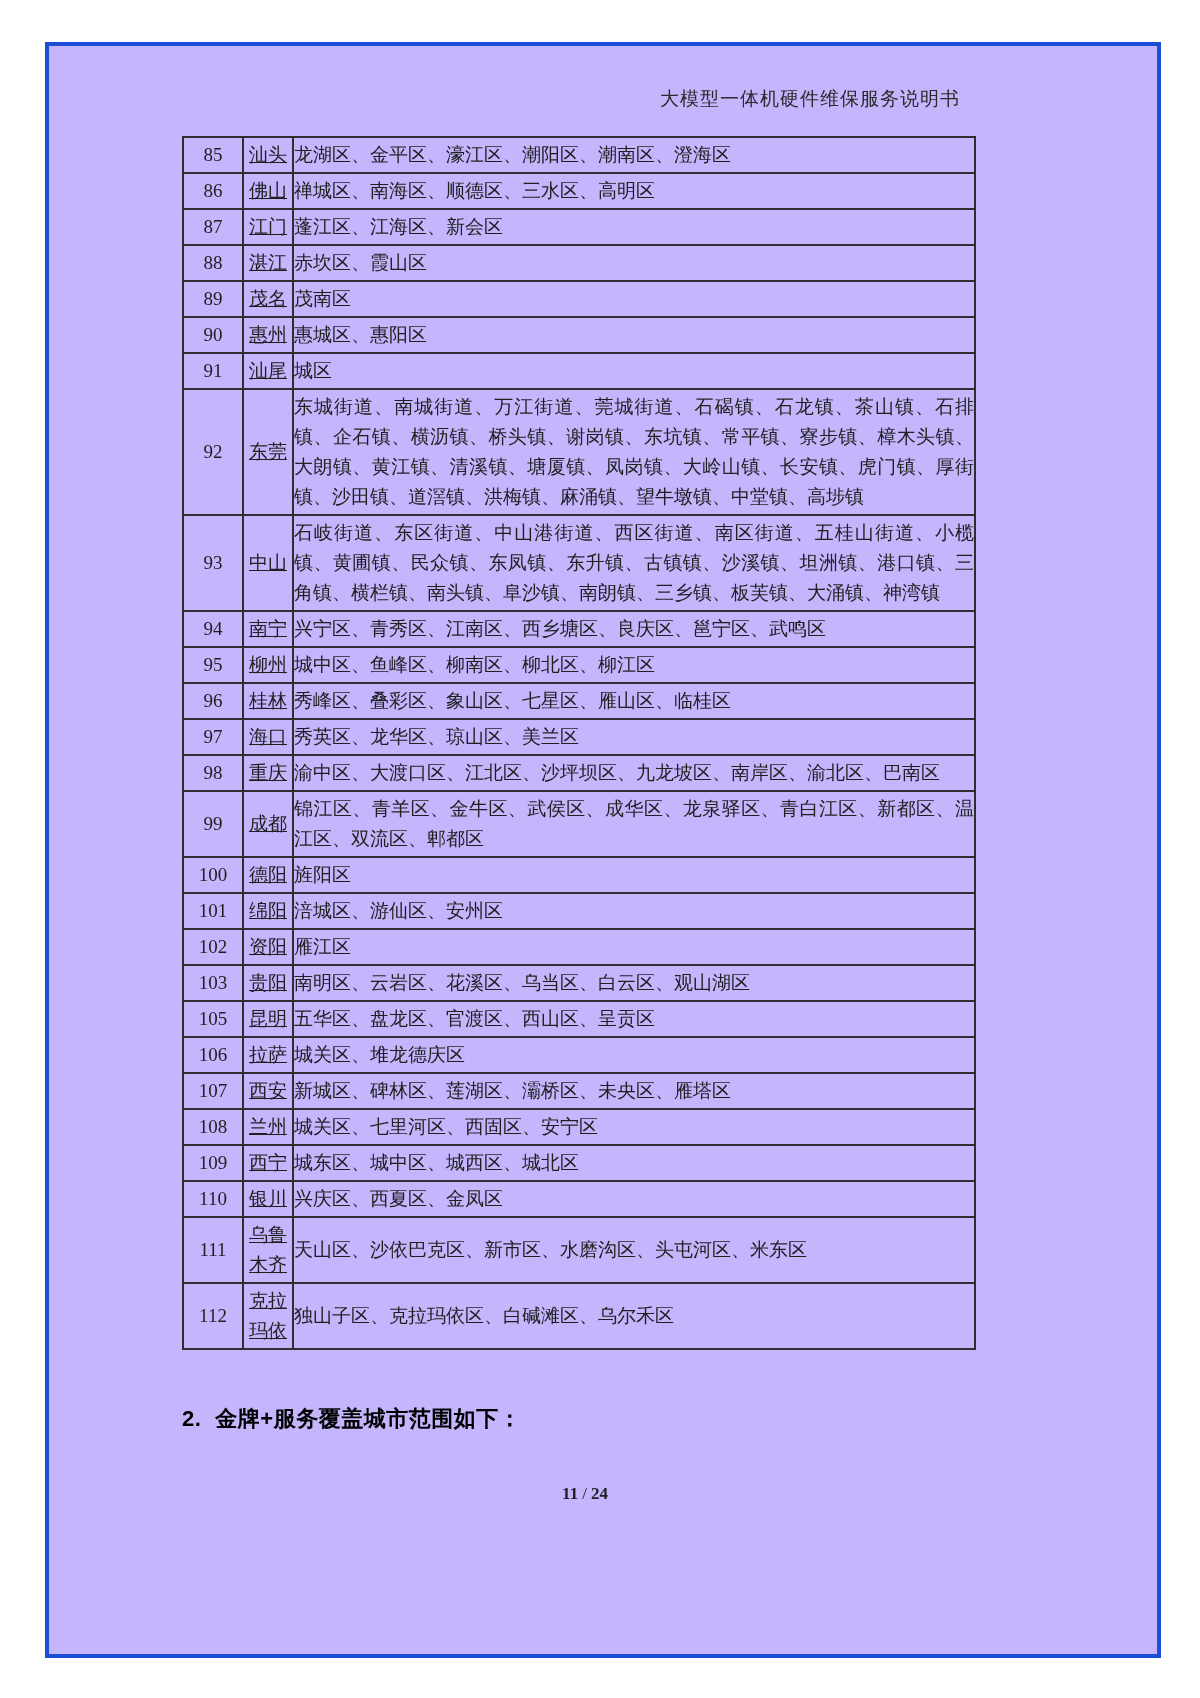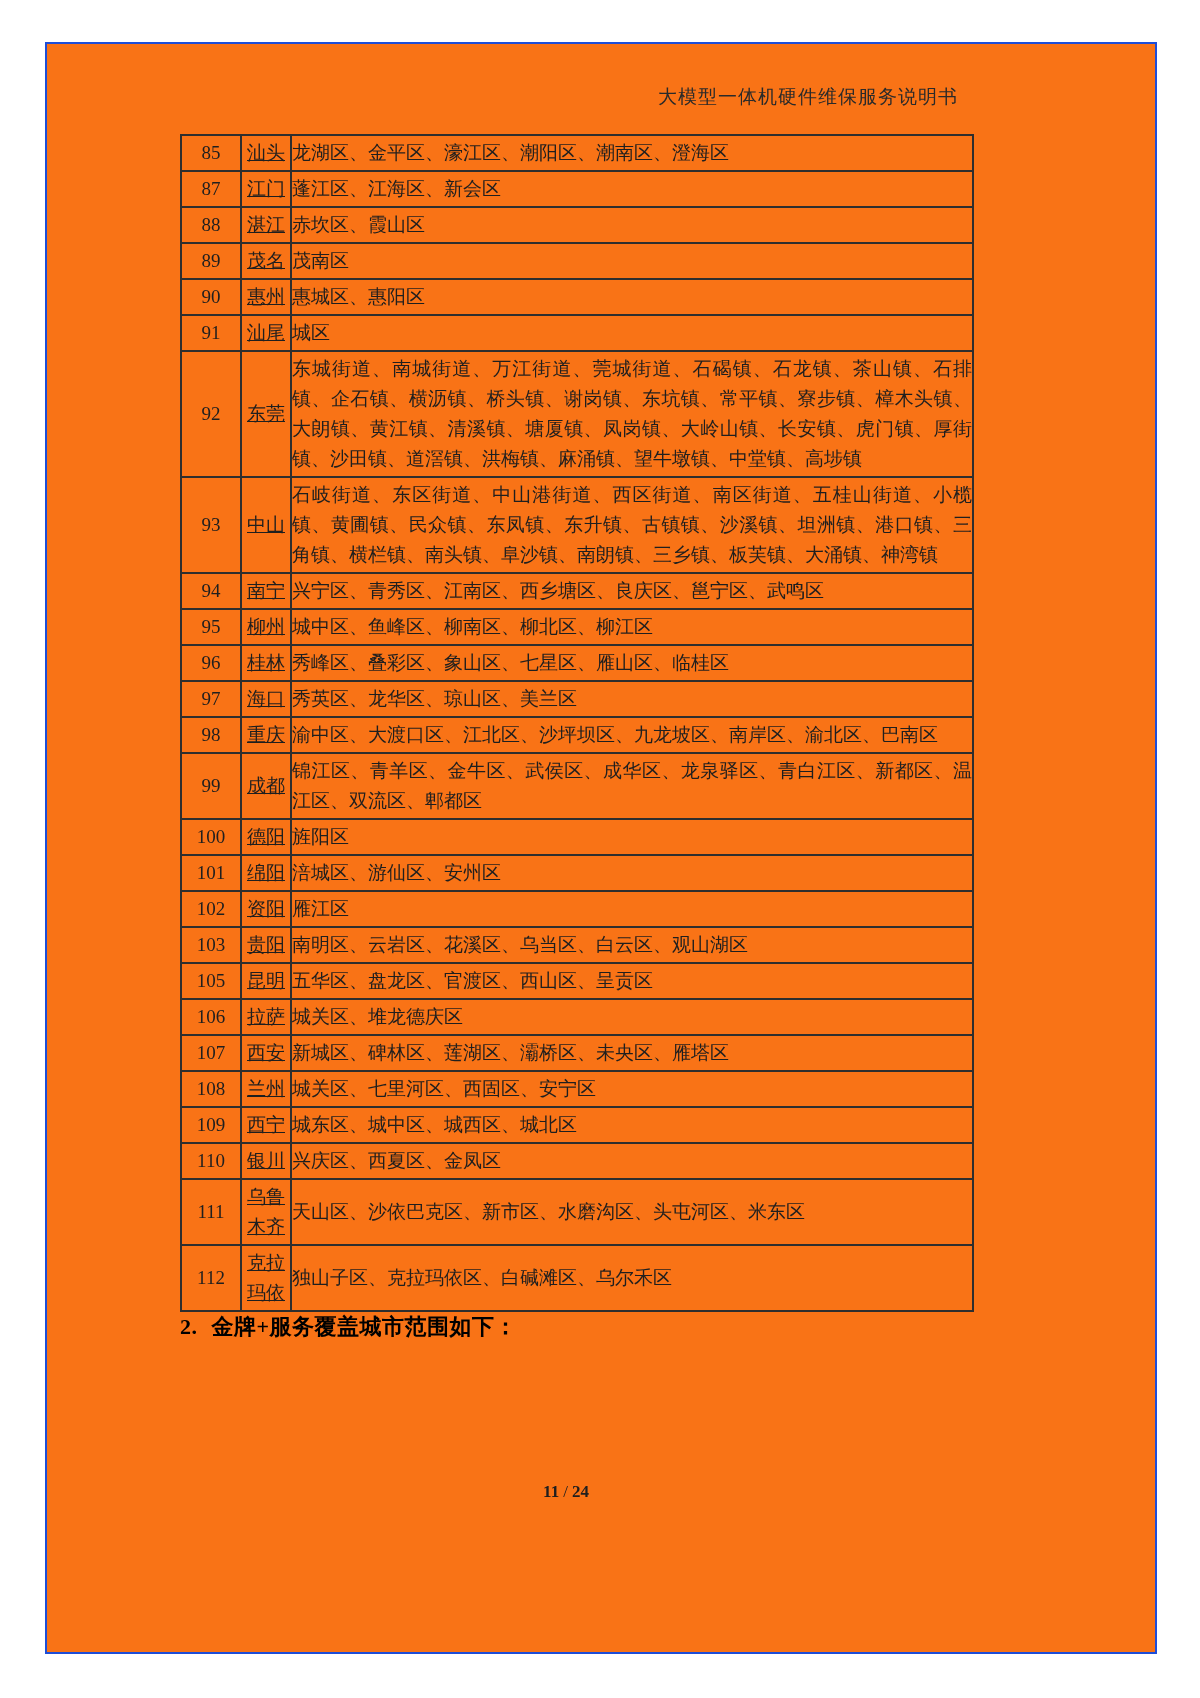--- a/index.html
+++ b/index.html
@@ -14,22 +14,22 @@
     font-family: "Liberation Serif", "DejaVu Serif", serif;
     color: #1f1f1f;
     overflow: hidden;
   }
   .frame {
     position: absolute;
     left: 45px;
     top: 42px;
     width: 1108px;
     height: 1608px;
-    border: 2px solid #1d4ed8;
-    background: #f97316;
+    border: 4px solid #1d4ed8;
+    background: #c4b5fd;
   }
   .content {
     position: absolute;
     left: 133px;
     top: 0;
     width: 794px;
   }
   .header {
     margin-top: 40px;
     margin-bottom: 24px;
@@ -64,32 +64,33 @@
     word-break: break-all;
     text-decoration: underline;
   }
   td.col-districts {
     padding-left: 13px;
     padding-right: 13px;
     text-align: justify;
     text-justify: inter-ideograph;
   }
   .section-heading {
-    font-family: Liberation Serif, serif;
+    margin-top: 54px;
+    font-family: Liberation Sans, sans-serif;
     font-weight: 700;
     font-size: 22px;
     color: #000;
     letter-spacing: 0.5px;
   }
   .section-heading .sec-num {
     margin-right: 14px;
   }
   .footer {
     position: absolute;
-    left: 122px;
+    left: 139px;
     top: 1438px;
     width: 794px;
     text-align: center;
     font-size: 17px;
     font-weight: 700;
     color: #1f1f1f;
   }
   .footer .sep {
     font-weight: 400;
     padding: 0 4px;
@@ -106,20 +107,25 @@
     </div>
 
     <table class="coverage">
       <tbody id="coverage-rows">
           <tr>
             <td class="col-no">85</td>
             <td class="col-city">汕头</td>
             <td class="col-districts">龙湖区、金平区、濠江区、潮阳区、潮南区、澄海区</td>
           </tr>
           <tr>
+            <td class="col-no">86</td>
+            <td class="col-city">佛山</td>
+            <td class="col-districts">禅城区、南海区、顺德区、三水区、高明区</td>
+          </tr>
+          <tr>
             <td class="col-no">87</td>
             <td class="col-city">江门</td>
             <td class="col-districts">蓬江区、江海区、新会区</td>
           </tr>
           <tr>
             <td class="col-no">88</td>
             <td class="col-city">湛江</td>
             <td class="col-districts">赤坎区、霞山区</td>
           </tr>
           <tr>

